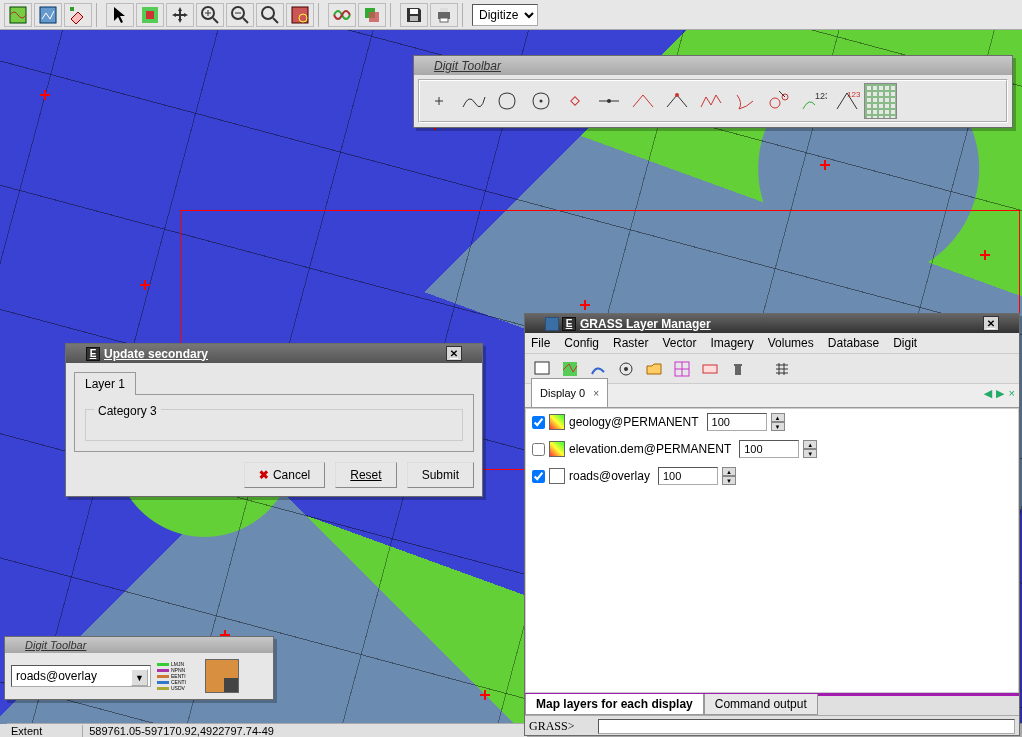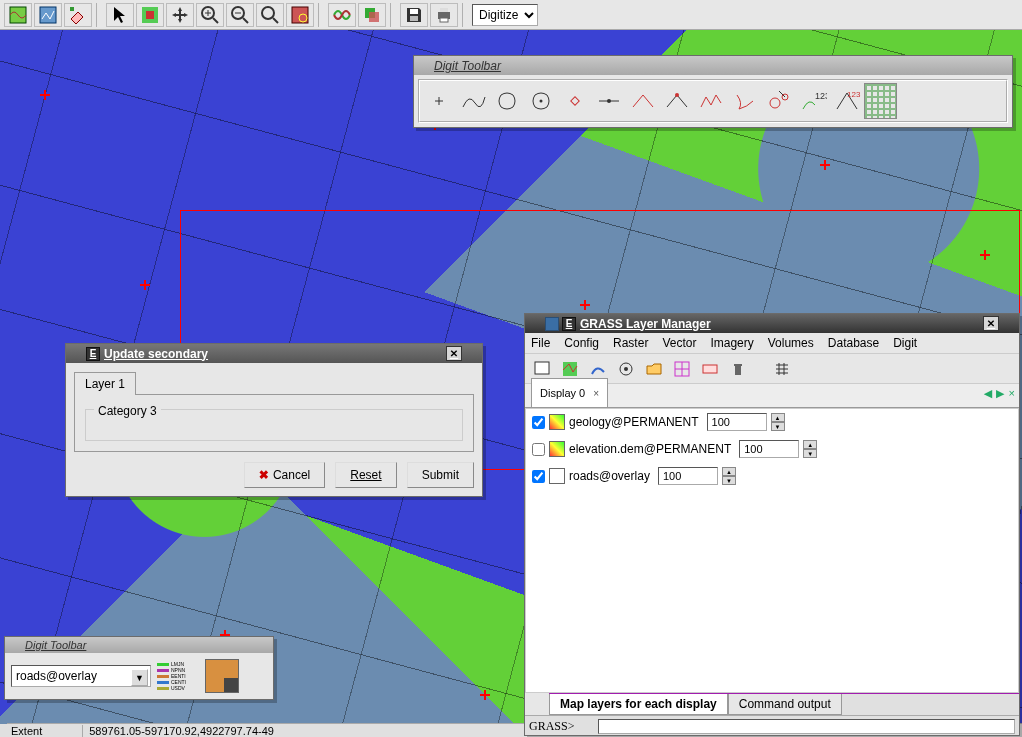--- a/index.html
+++ b/index.html
@@ -274,21 +274,21 @@
   .layer-row input[type=checkbox]{width:13px;height:13px}
   .layer-icon{width:16px;height:16px;background:linear-gradient(45deg,#f33,#ff3,#3f3);border:1px solid #666}
   .layer-icon.vec{background:#fff}
   .layer-name{white-space:nowrap}
   .opacity-box{width:60px;height:18px;border:1px inset #aaa;padding:0 4px;font-size:11px;margin-left:4px}
   .spinner{
     width:14px;height:18px;display:flex;flex-direction:column;
   }
   .spinner div{flex:1;border:1px solid #888;background:#ddd;font-size:6px;display:flex;align-items:center;justify-content:center;cursor:pointer}
   .lm-bottom-tabs{
-    background:#e0e0e0;border-top:1px solid #a21caf;display:flex;font-size:12px;height:22px;align-items:flex-end;margin-left:24px;
+    background:#e0e0e0;border-top:3px solid #a21caf;display:flex;font-size:12px;height:22px;align-items:flex-end;
   }
   .lm-bottom-tabs .btab{border:1px solid #999;border-top:none;padding:3px 10px;background:#e7e7e7}
   .lm-bottom-tabs .btab.active{font-weight:bold;background:#fff}
   .console-row{border-top:1px solid #aaa;background:#e0e0e0;display:flex;align-items:center;padding:2px 4px 0 4px;height:20px;font-size:12px}
   .console-row .prompt{font-family:Liberation Serif, serif;margin-right:24px}
   .console-row .cmd-inp{flex:1;height:15px;border:1px inset #aaa;background:#fff}
 </style>
 </head>
 <body>
 

